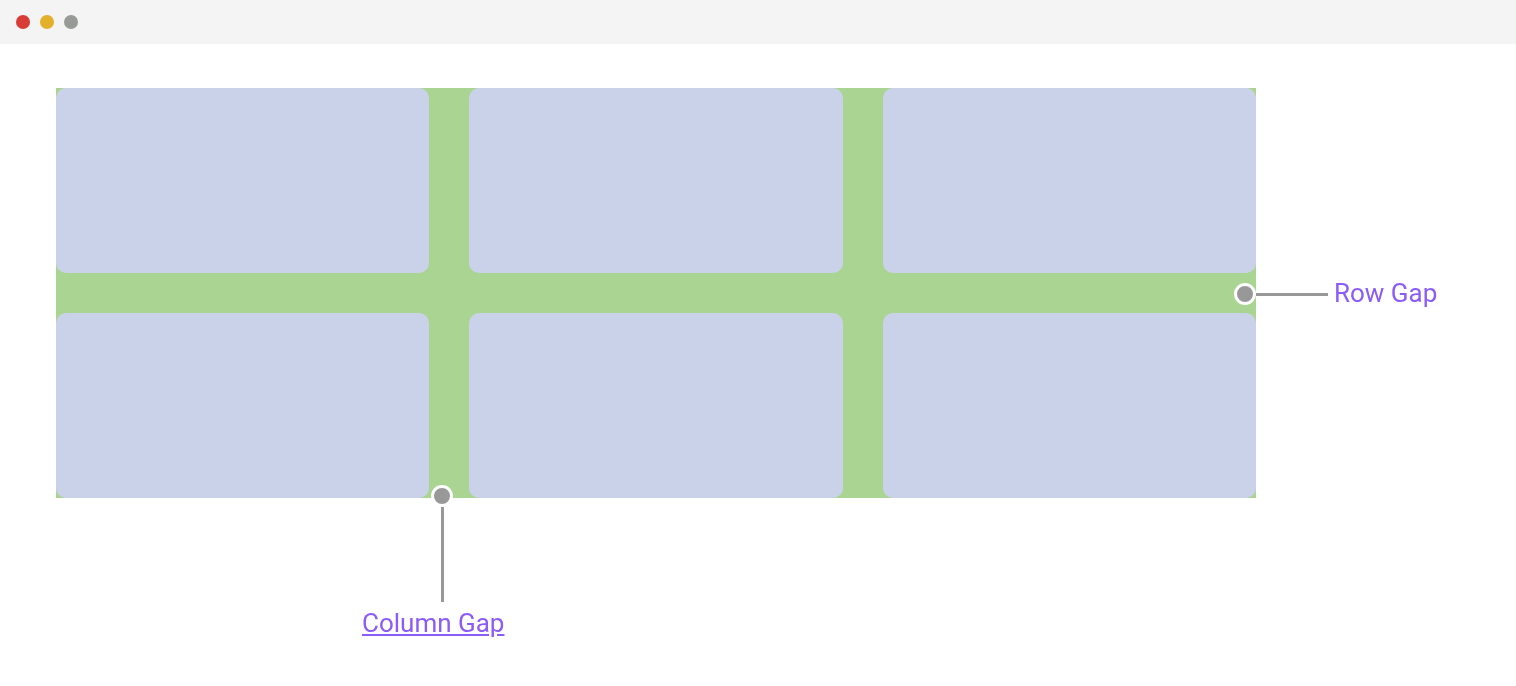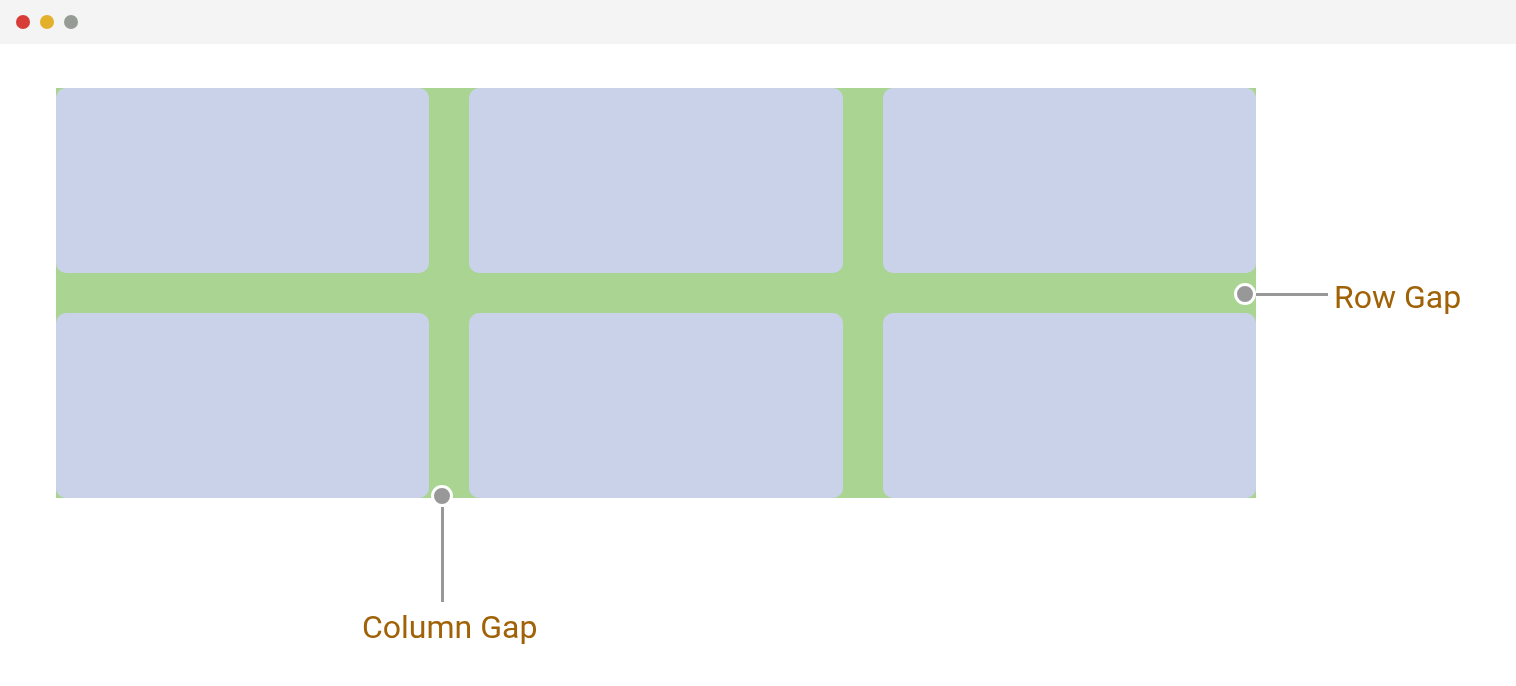--- a/index.html
+++ b/index.html
@@ -67,33 +67,33 @@
     height: 3px;
     background: #989898;
   }
   .anno-line-v {
     position: absolute;
     width: 3px;
     background: #989898;
   }
   .anno-label {
     position: absolute;
-    color: #a16207;
-    font-size: 32px;
+    color: #8b5cf6;
+    font-size: 26px;
   }
 
   
   .rowgap-dot  { left: 1234px; top: 283px; }
   .rowgap-line { left: 1256px; top: 293px; width: 72px; }
   .rowgap-label{ left: 1334px; top: 278px; }
 
   
   .colgap-dot  { left: 431px; top: 485px; }
   .colgap-line { left: 441px; top: 507px; height: 95px; }
-  .colgap-label{ left: 362px; top: 608px; }
+  .colgap-label{ left: 362px; top: 608px; text-decoration: underline; }
 </style>
 </head>
 <body>
 
 <div class="titlebar">
   <div class="tl-btn tl-close"></div>
   <div class="tl-btn tl-min"></div>
   <div class="tl-btn tl-max"></div>
 </div>
 

